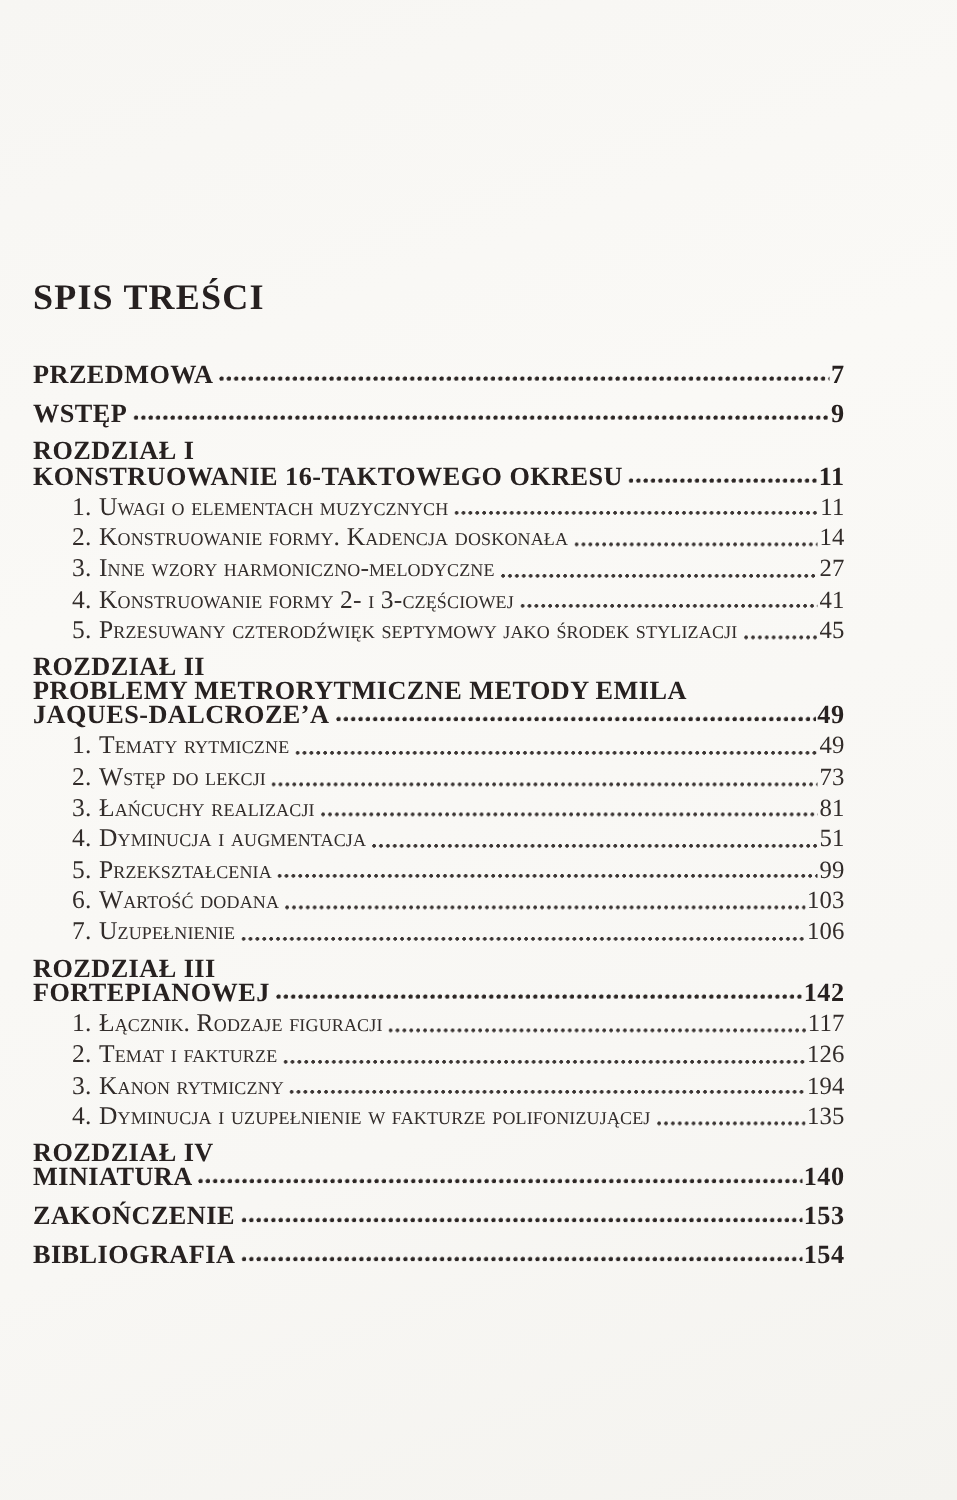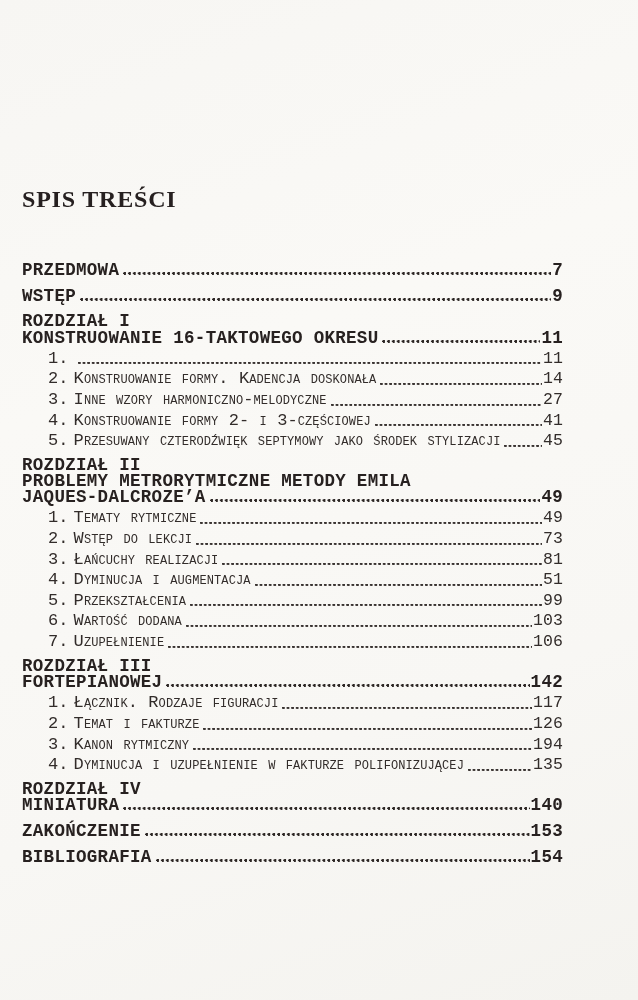--- a/index.html
+++ b/index.html
@@ -18,30 +18,29 @@
     width: 638px;
     height: 1000px;
     box-sizing: border-box;
     padding: 187px 75px 0 22px;
     background: linear-gradient(160deg, #f7f6f3 0%, #faf9f6 35%, #f8f7f4 70%, #f4f3ef 100%);
     color: #2d2826;
     font-family: "Liberation Serif", "DejaVu Serif", serif;
     -webkit-font-smoothing: antialiased;
   }
   .doc-title {
-    margin: 0 0 51px 0;
+    margin: 0 0 30px 0;
     font-size: 24px;
     line-height: 24px;
     font-weight: bold;
     letter-spacing: 0.8px;
     color: #262020;
   }
   .entry {
     margin: 0 0 10px 0;
-    font-family: Liberation Mono, monospace;
   }
   .entry.has-items {
     margin-bottom: 6px;
   }
   .heading-line {
     font-weight: bold;
     font-size: 17.5px;
     line-height: 15.8px;
     letter-spacing: 0.3px;
     color: #272120;
@@ -129,20 +128,21 @@
       <div class="entry has-items">
         <div class="heading-line">ROZDZIAŁ I</div>
         <div class="leader-row">
           <span class="label">KONSTRUOWANIE 16-TAKTOWEGO OKRESU</span>
           <span class="dots"></span>
           <span class="pagenum">11</span>
         </div>
         <div class="items">
           <div class="item-row">
             <span class="item-num">1.</span>
+            <span class="item-label">Uwagi o elementach muzycznych</span>
             <span class="dots"></span>
             <span class="pagenum">11</span>
           </div>
           <div class="item-row">
             <span class="item-num">2.</span>
             <span class="item-label">Konstruowanie formy. Kadencja doskonała</span>
             <span class="dots"></span>
             <span class="pagenum">14</span>
           </div>
           <div class="item-row">

